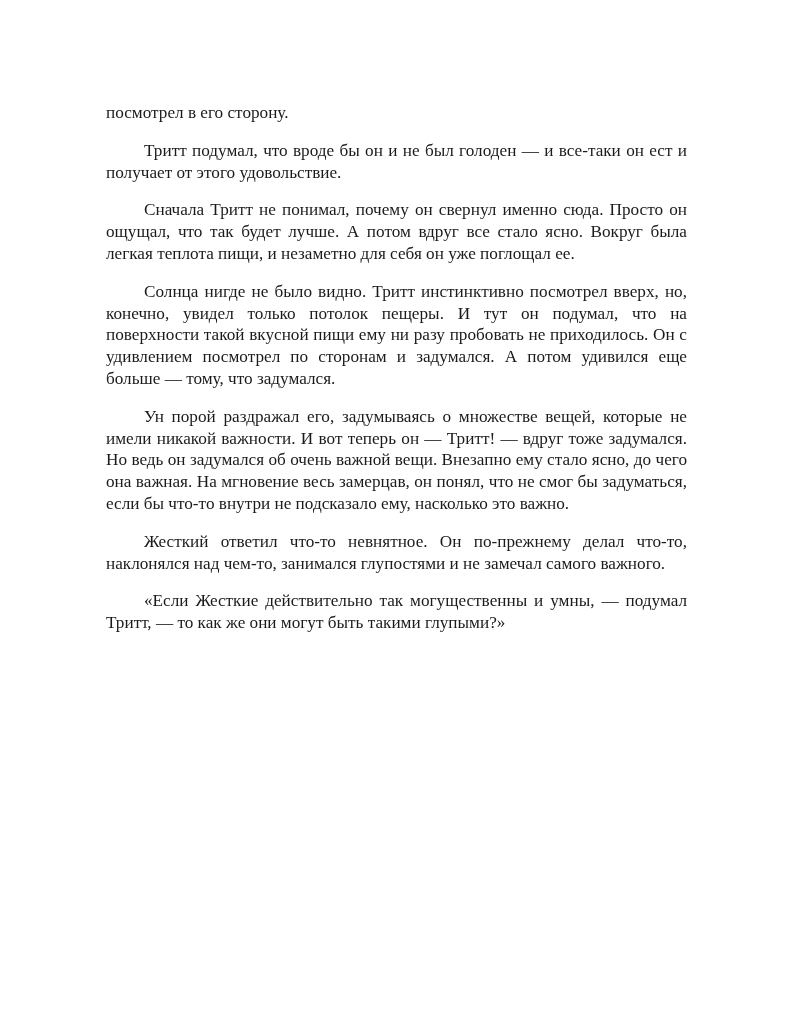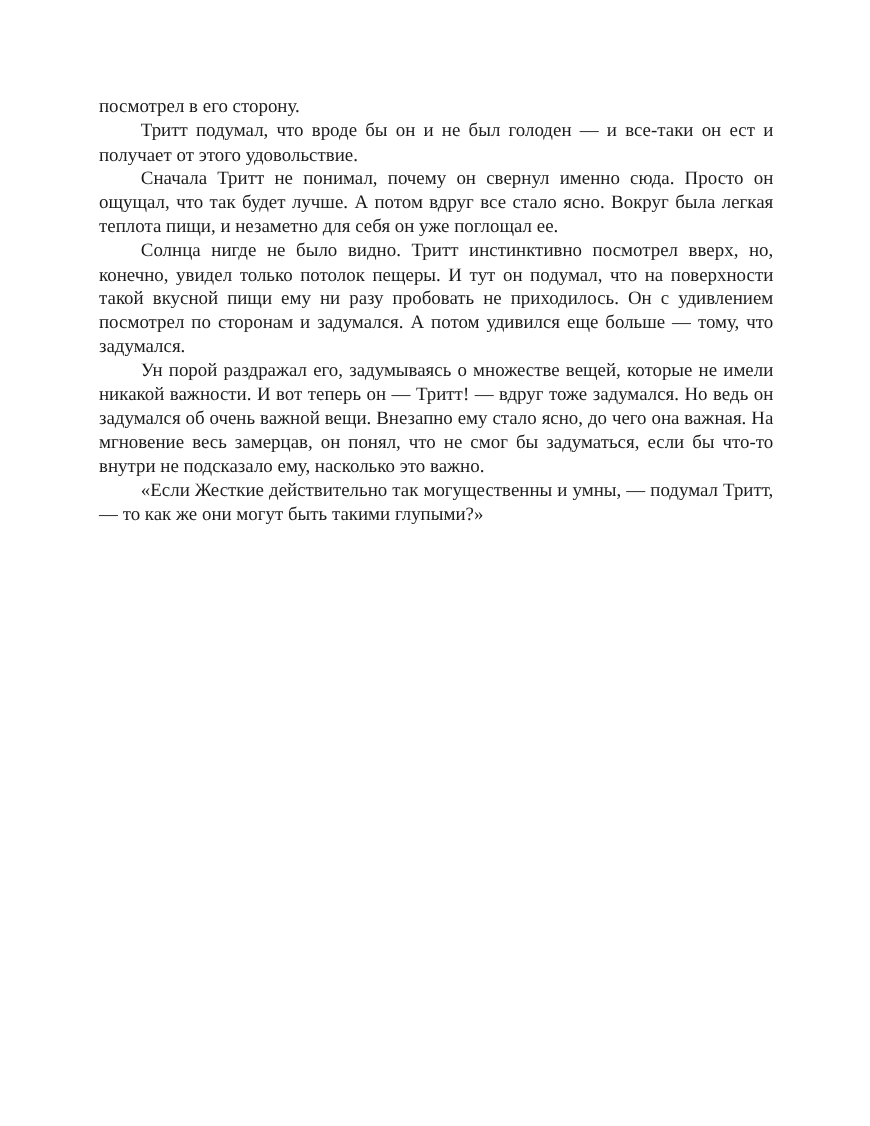--- a/index.html
+++ b/index.html
@@ -19,32 +19,33 @@
     position: absolute;
     left: 90px;
     top: 86px;
     width: 613px;
     color: #1b1b1b;
     font-size: 17.2px;
     line-height: 21.8px;
     text-align: justify;
   }
   .text-block p {
-    margin: 0;
+    margin: 16px;
     padding: 0;
   }
   .text-block p.indent {
     text-indent: 38px;
   }
 </style>
 </head>
 <body>
 
 <div class="page">
   <div class="text-block">
     <p>посмотрел в его сторону.</p>
     <p class="indent">Тритт подумал, что вроде бы он и не был голоден — и все-таки он ест и получает от этого удовольствие.</p>
     <p class="indent">Сначала Тритт не понимал, почему он свернул именно сюда. Просто он ощущал, что так будет лучше. А потом вдруг все стало ясно. Вокруг была легкая теплота пищи, и незаметно для себя он уже поглощал ее.</p>
     <p class="indent">Солнца нигде не было видно. Тритт инстинктивно посмотрел вверх, но, конечно, увидел только потолок пещеры. И тут он подумал, что на поверхности такой вкусной пищи ему ни разу пробовать не приходилось. Он с удивлением посмотрел по сторонам и задумался. А потом удивился еще больше — тому, что задумался.</p>
     <p class="indent">Ун порой раздражал его, задумываясь о множестве вещей, которые не имели никакой важности. И вот теперь он — Тритт! — вдруг тоже задумался. Но ведь он задумался об очень важной вещи. Внезапно ему стало ясно, до чего она важная. На мгновение весь замерцав, он понял, что не смог бы задуматься, если бы что-то внутри не подсказало ему, насколько это важно.</p>
+    <p class="indent">Жесткий ответил что-то невнятное. Он по-прежнему делал что-то, наклонялся над чем-то, занимался глупостями и не замечал самого важного.</p>
     <p class="indent">«Если Жесткие действительно так могущественны и умны, — подумал Тритт, — то как же они могут быть такими глупыми?»</p>
   </div>
 </div>
 
 </body></html>

